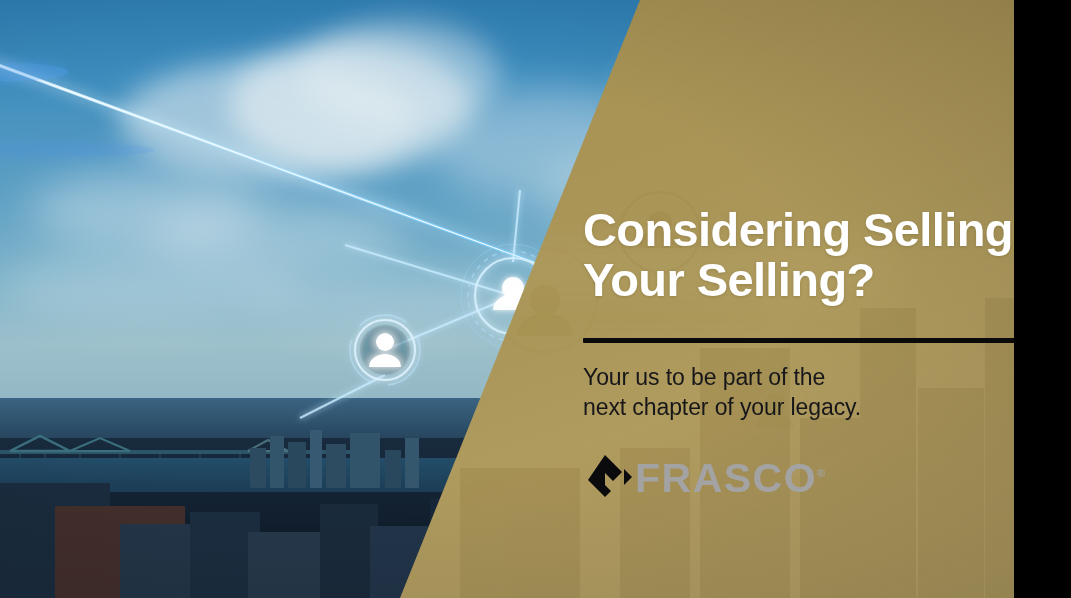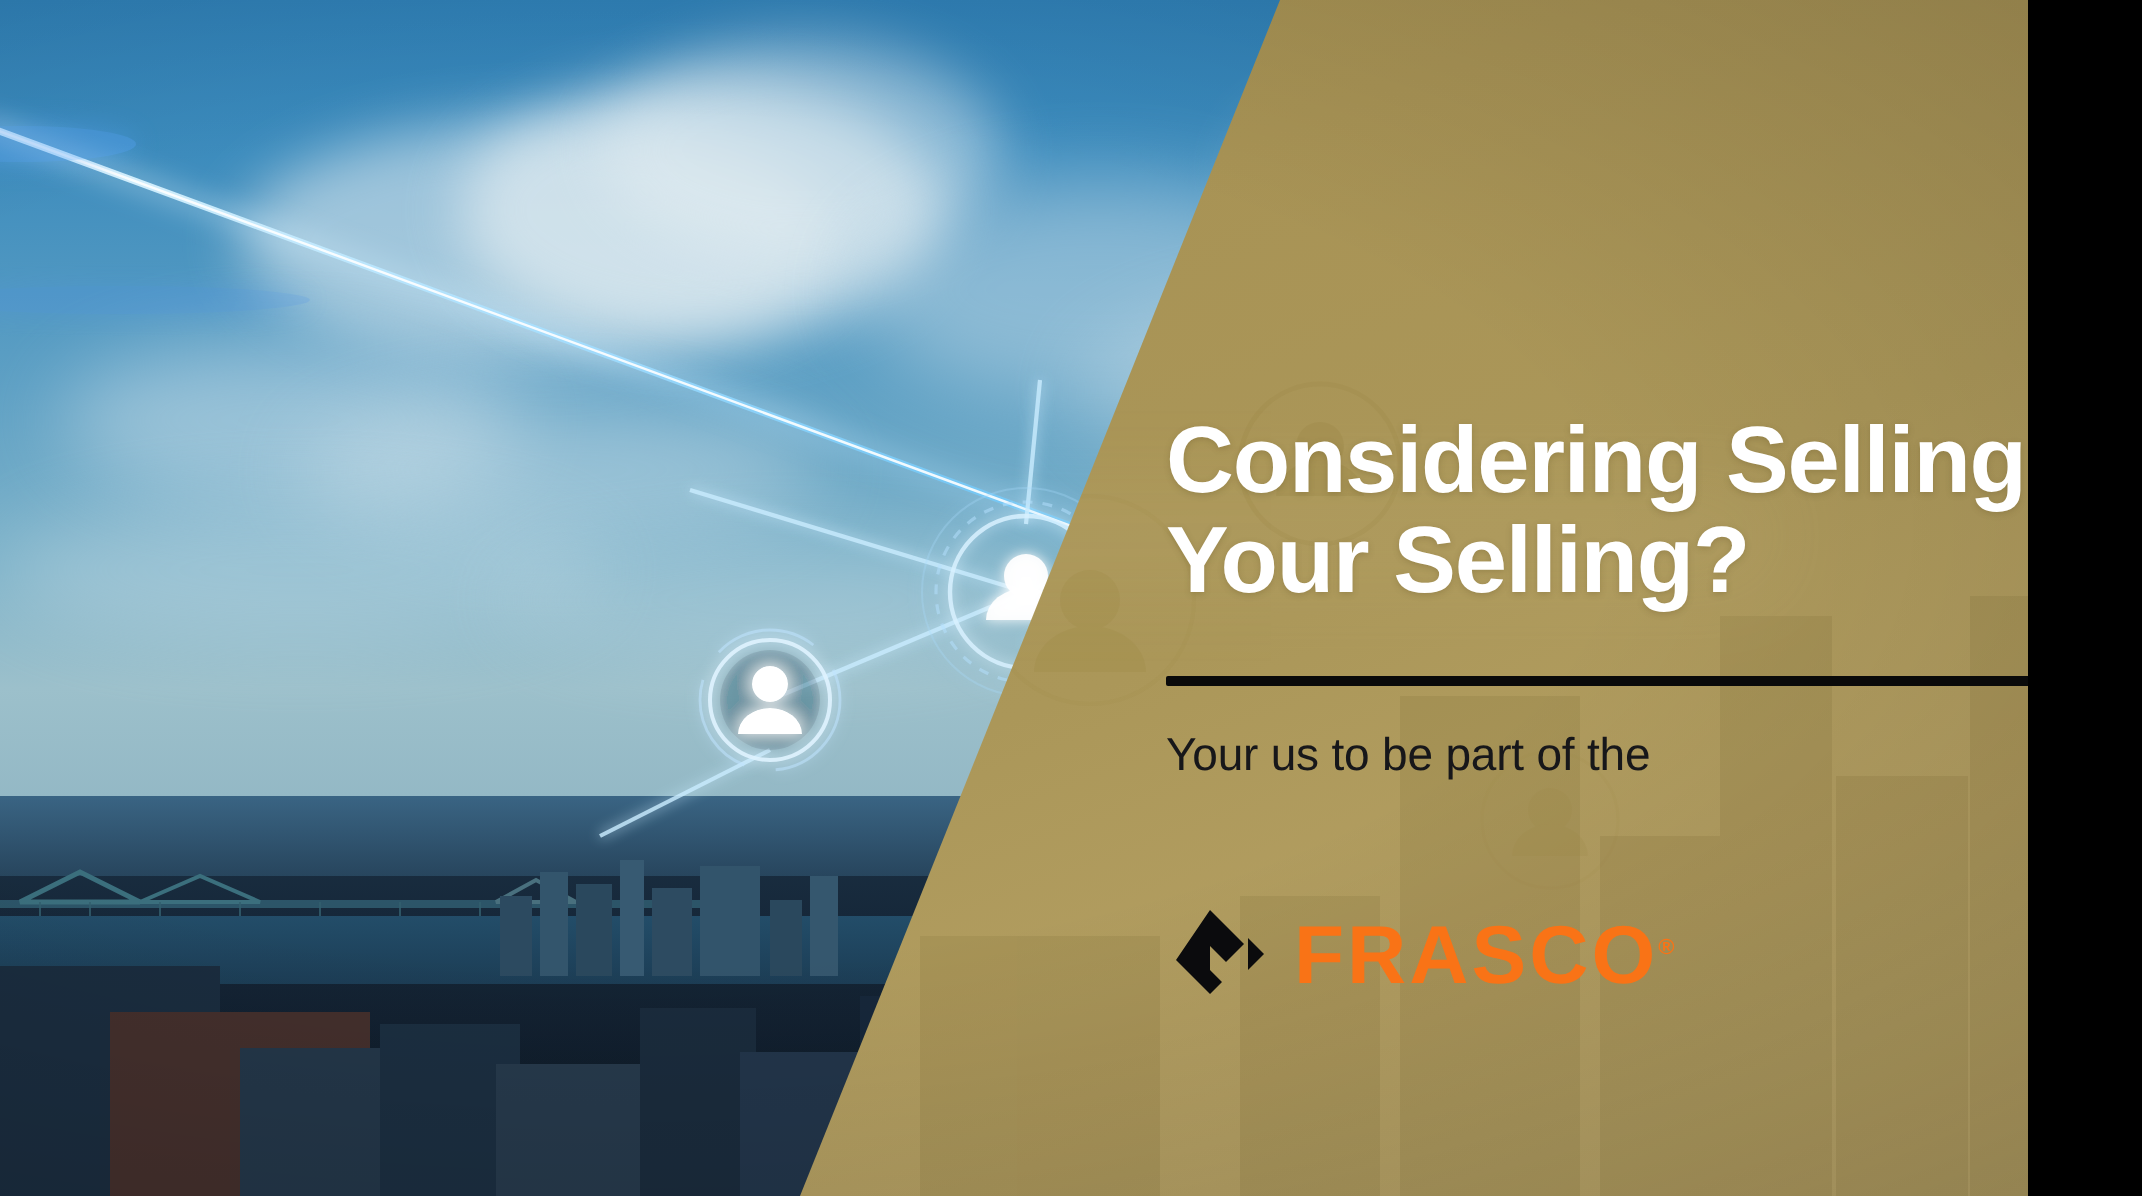--- a/index.html
+++ b/index.html
@@ -93,26 +93,26 @@
     font-size:23px;line-height:22px;
     font-weight:normal;
     letter-spacing:-0.1px;
   }
   .subhead .ln{display:block;margin-bottom:8px;}
 
   
   .logo{position:absolute;left:2px;top:452px;display:flex;align-items:center;}
   .logo-mark{width:48px;height:48px;flex:0 0 48px;}
   .logo-word{
-    color:#f97316;
+    color:#a3a3a3;
     font-size:41px;
     font-weight:bold;
     letter-spacing:1.5px;
     line-height:41px;
-    margin-left:14px;
+    margin-left:2px;
     font-family:"Liberation Sans","DejaVu Sans",sans-serif;
   }
   .logo-reg{
     font-size:11px;vertical-align:super;font-weight:bold;letter-spacing:0;
   }
 
   
   .vignette{
     position:absolute;left:0;top:0;width:1071px;height:598px;
     background:radial-gradient(ellipse at 30% 45%, rgba(0,0,0,0) 45%, rgba(0,0,0,.18) 100%);
@@ -285,20 +285,21 @@
   <div class="vignette"></div>
 
   <div class="content">
 
     <h1 class="headline"><span>Considering Selling</span><br><span>Your Selling?</span></h1>
 
     <div class="rule"></div>
 
     <div class="subhead">
       <span class="ln">Your us to be part of the</span>
+      <span class="ln">next chapter of your legacy.</span>
     </div>
 
     <div class="logo">
       <svg class="logo-mark" viewBox="0 0 48 48">
 
         <path d="M20 3 L37 20 L28 29 L20 21 L20 33 L26 39 L20 45 L3 28 Z" fill="#0b0b0d"></path>
 
         <path d="M39 17 L47 25 L39 33 Z" fill="#0b0b0d"></path>
       </svg>
       <div class="logo-word"><span>FRASCO</span><span class="logo-reg">®</span></div>

